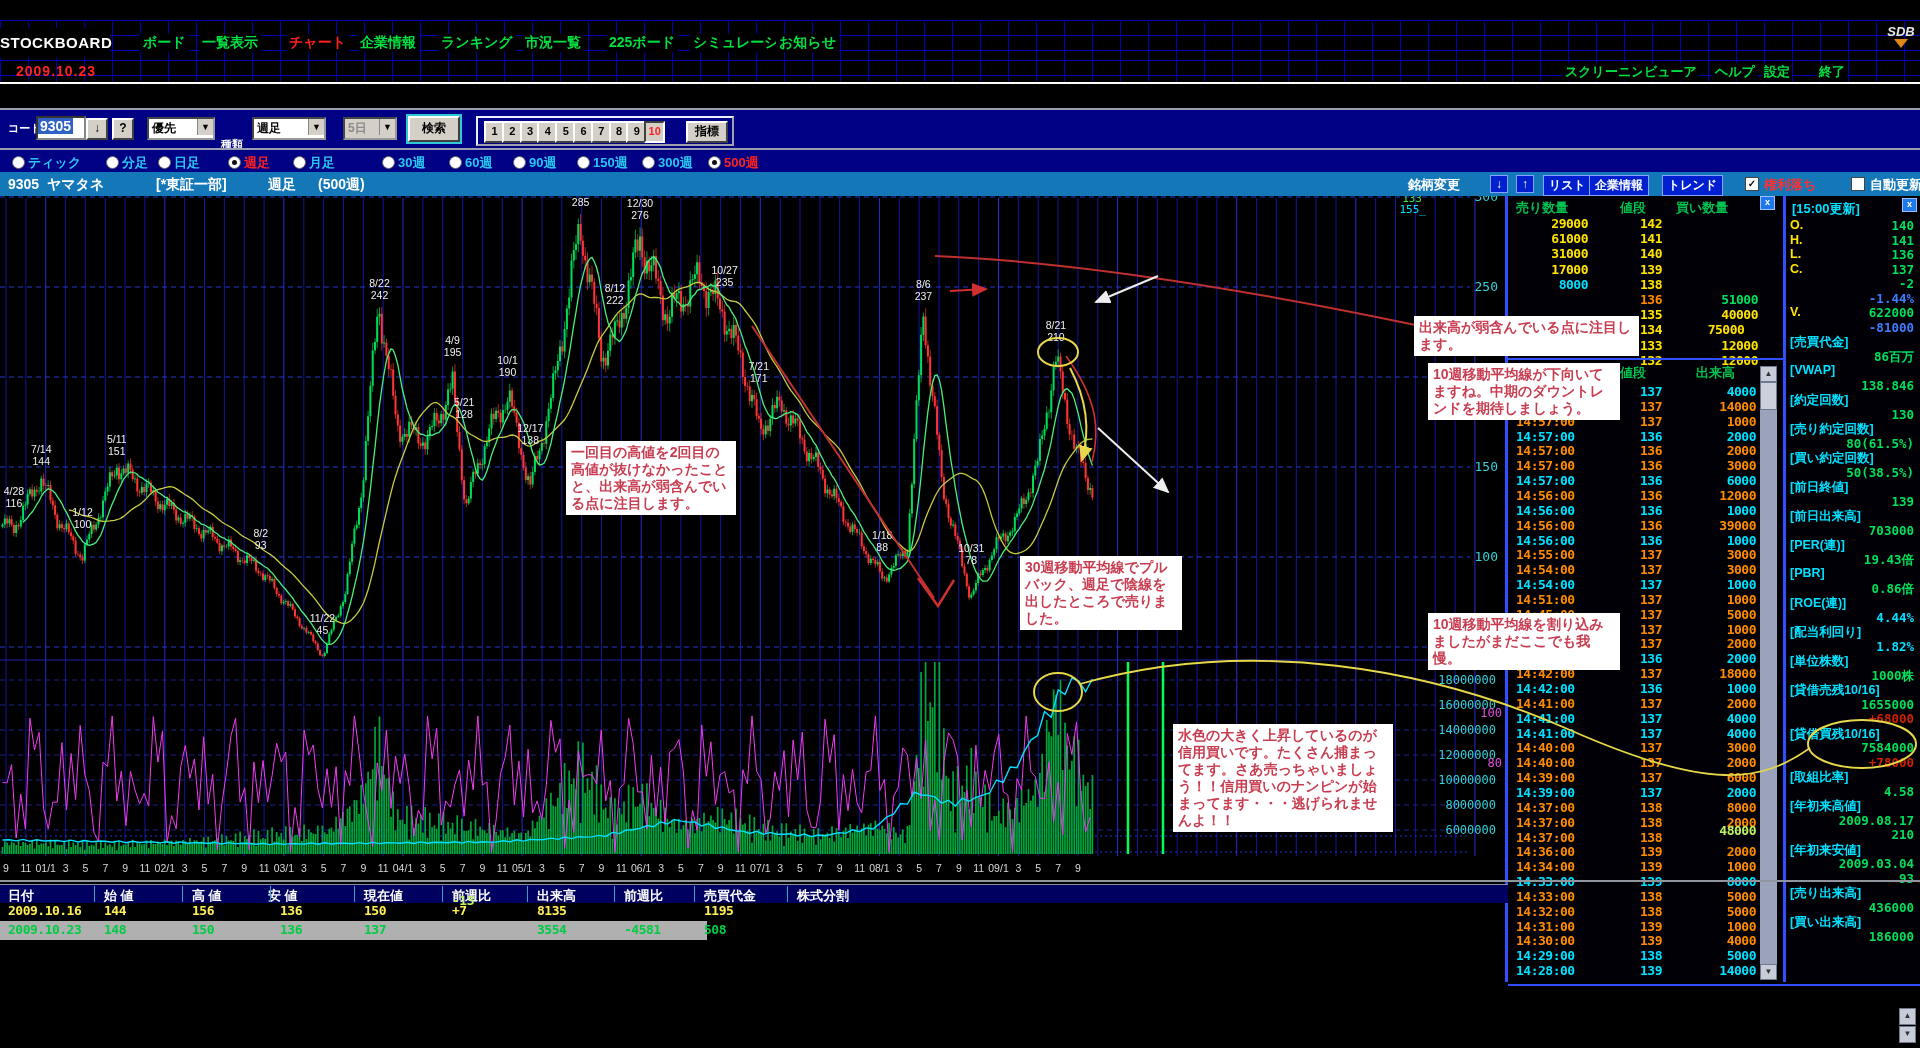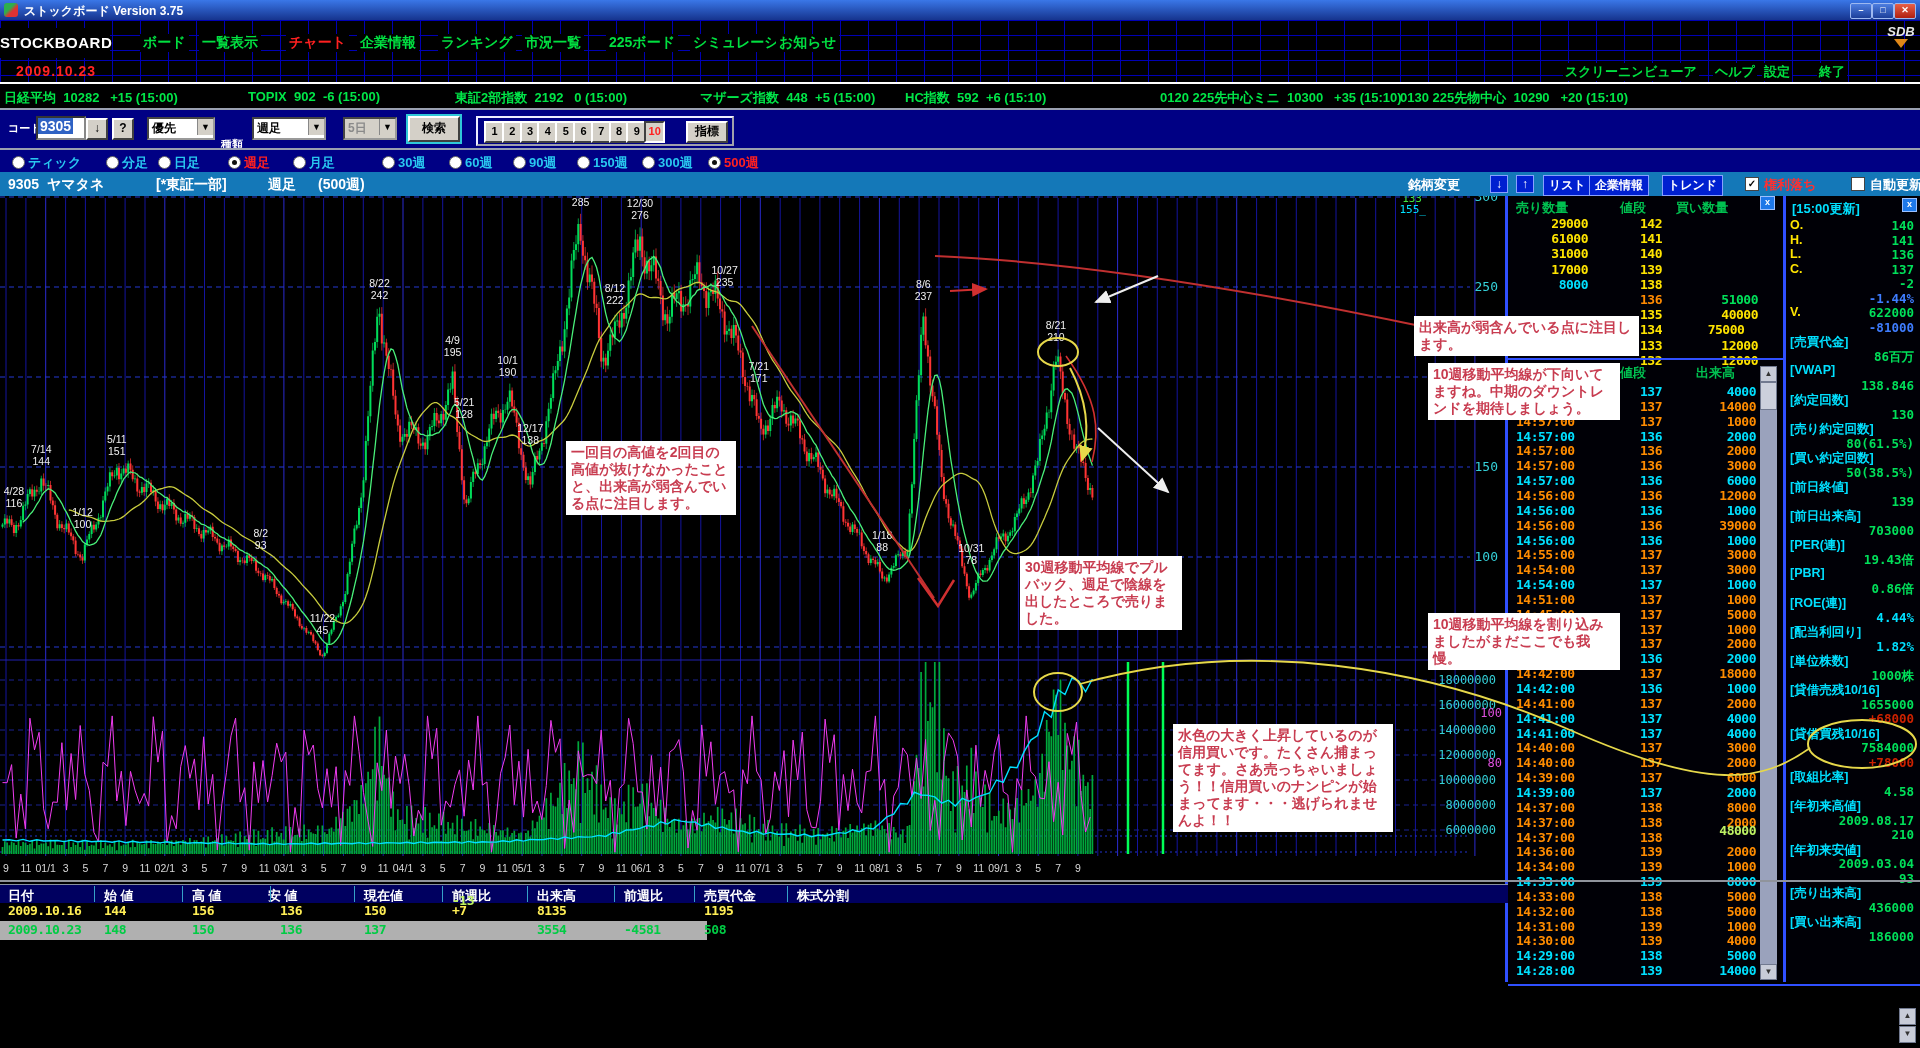--- a/index.html
+++ b/index.html
@@ -75,51 +75,35 @@
   .sb-track{background:#9aa2bc;}
   .sb-btn{background:#c8ccd8;border:1px solid #71798f;color:#333;font-size:8px;text-align:center;line-height:13px;}
   .sb-thumb{background:#ccd0dc;border:1px solid #71798f;}
   svg{display:block;}
 </style>
 </head>
 <body>
 
 <div id="app">
 
-  <div id="titlebar" class="abs">
-    <div id="title-icon" class="abs"></div>
-    <div id="title-text" class="abs">ストックボード Version 3.75</div>
-    <div class="winbtn abs" style="right:48px">–</div>
-    <div class="winbtn abs" style="right:26px">□</div>
-    <div class="winbtn abs" style="right:4px;background:linear-gradient(#e86048,#b02010)">✕</div>
-  </div>
 
   <div id="menubar-strip" class="abs"></div>
   <div id="menubar" class="abs grid-bg"></div>
   <div id="logo-box" class="abs">STOCKBOARD</div>
   <div id="menu-items"></div>
   <div id="sdb-logo" class="abs">
     <div>SDB</div>
       <div class="tri"></div>
   </div>
 
   <div id="daterow" class="abs grid-bg"></div>
   <div id="app-date" class="abs">2009.10.23</div>
   <div id="rmenu-items"></div>
   <div id="white-line" class="abs"></div>
 
-  <div id="tickerbar" class="abs">
-      <div class="tick-item abs" style="left: 4px;">日経平均  10282   +15 (15:00)</div>
-      <div class="tick-item abs" style="left: 248px;">TOPIX  902  -6 (15:00)</div>
-      <div class="tick-item abs" style="left: 455px;">東証2部指数  2192   0 (15:00)</div>
-      <div class="tick-item abs" style="left: 700px;">マザーズ指数  448  +5 (15:00)</div>
-      <div class="tick-item abs" style="left: 905px;">HC指数  592  +6 (15:10)</div>
-      <div class="tick-item abs" style="left: 1160px;">0120 225先中心ミニ  10300   +35 (15:10)</div>
-      <div class="tick-item abs" style="left: 1400px;">0130 225先物中心  10290   +20 (15:10)</div>
-    </div>
 
   <div id="toolbar" class="abs">
     <div class="tb-label abs" style="left:8px;top:11px">コード</div>
     <div id="code-input" class="abs"><span class="sel">9305</span></div>
     <div class="btn3d abs" style="left:86px;top:8px;width:18px;height:18px;line-height:16px">↓</div>
     <div class="btn3d abs" style="left:112px;top:8px;width:18px;height:18px;line-height:16px">?</div>
     <div class="combo abs" style="left:147px;top:7px;width:58px"><span>優先</span><span class="arrow">▼</span></div>
     <div class="tb-label abs" style="left:221px;top:27px">種類</div>
     <div class="combo abs" style="left:252px;top:7px;width:64px"><span>週足</span><span class="arrow">▼</span></div>
     <div class="combo disabled abs" style="left:343px;top:7px;width:44px"><span>5日</span><span class="arrow">▼</span></div>

